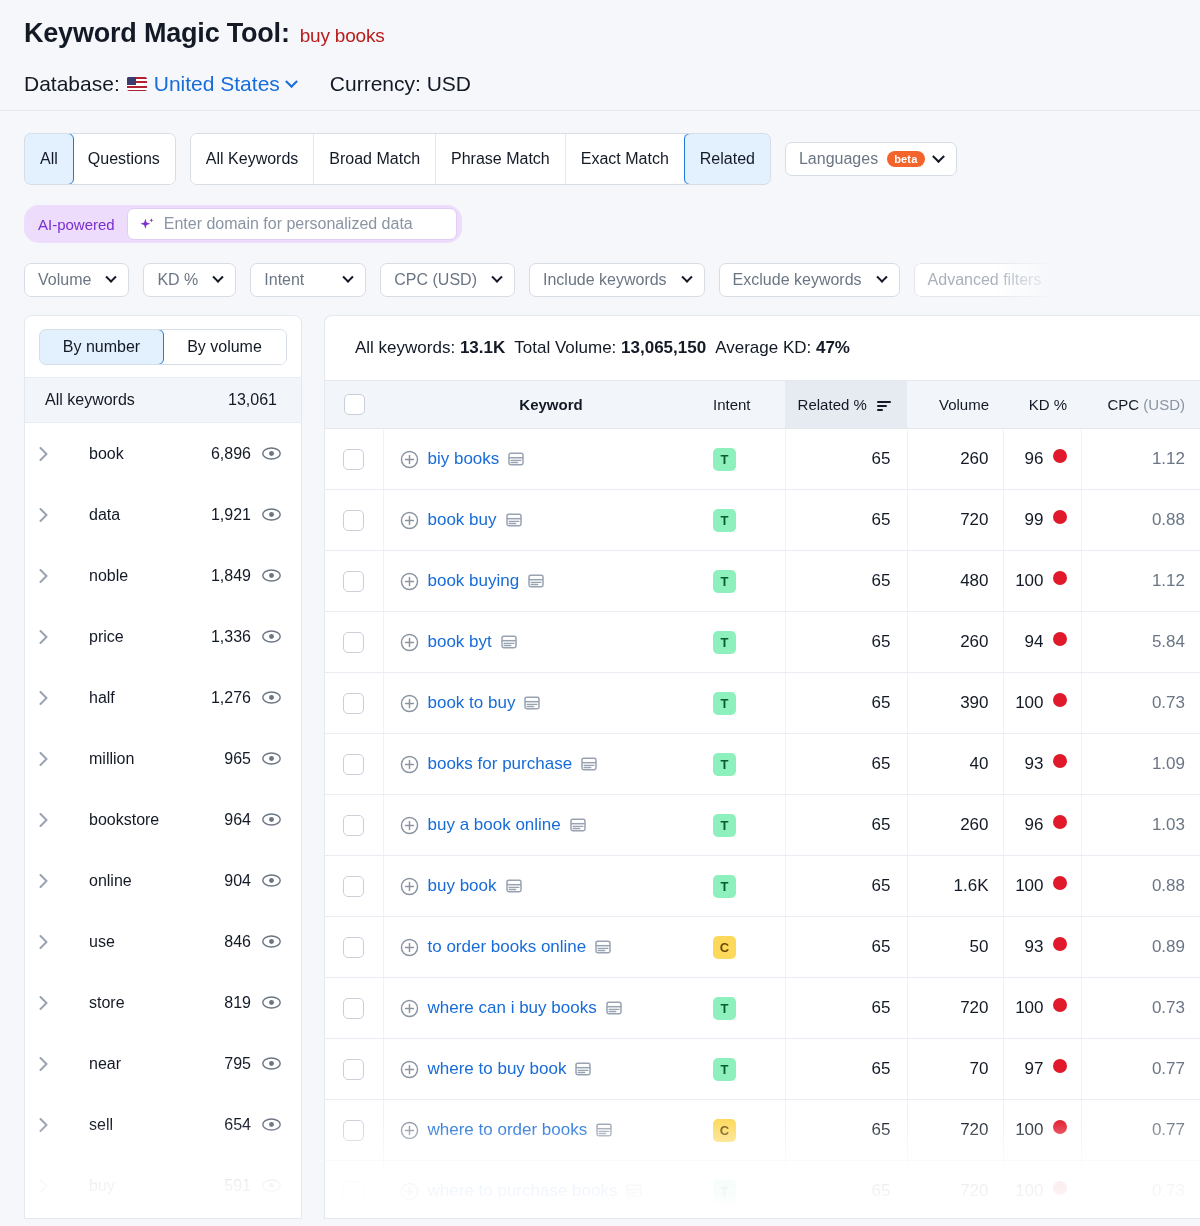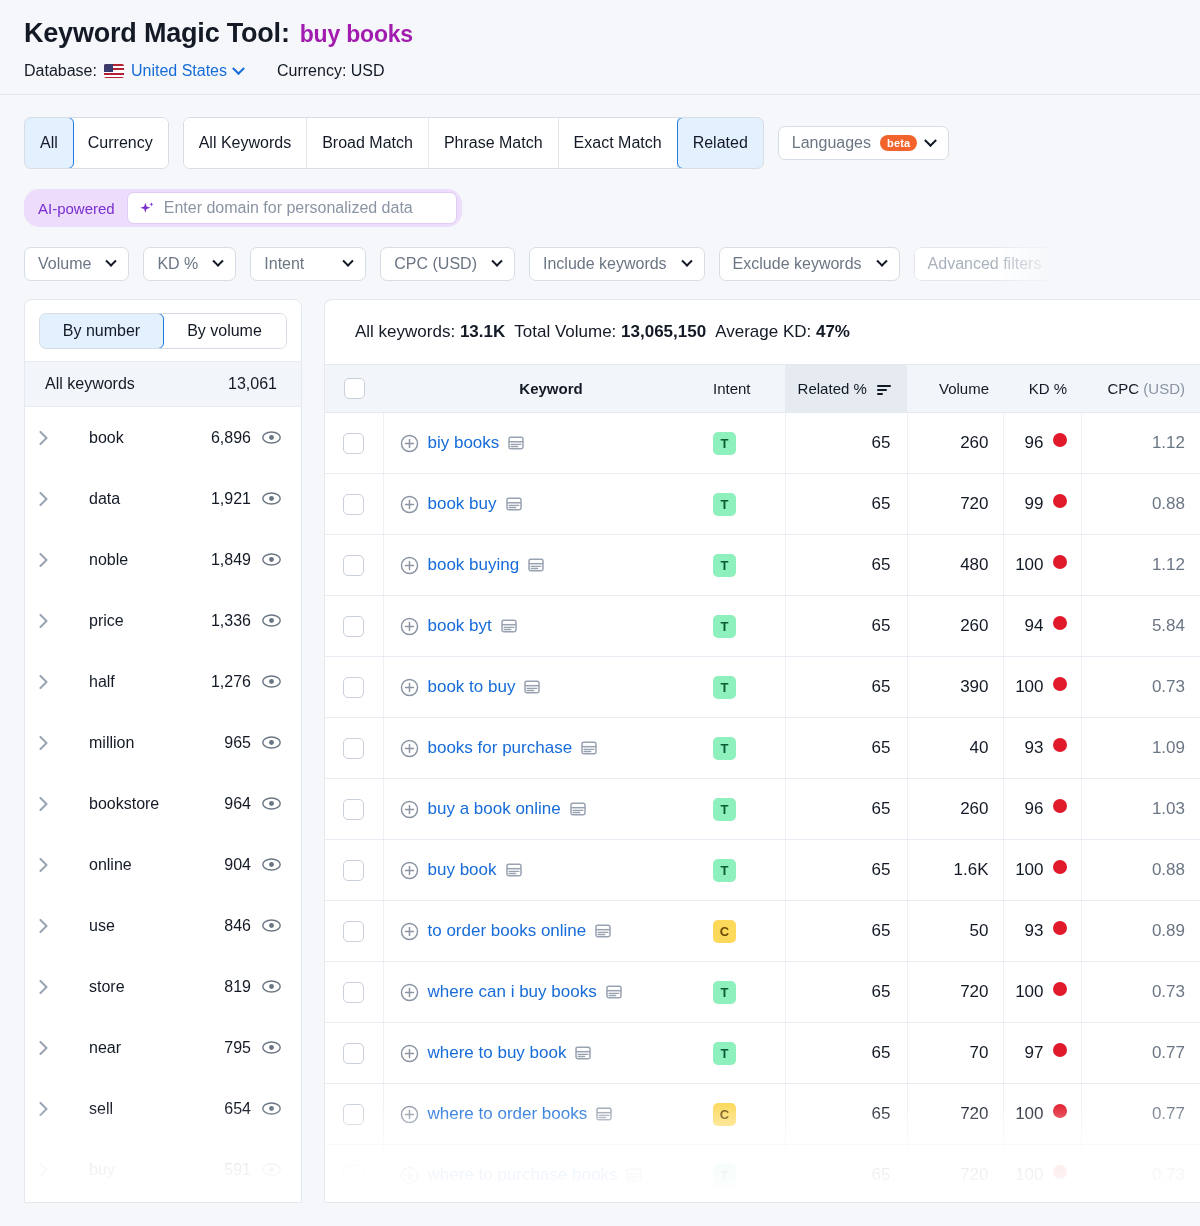--- a/index.html
+++ b/index.html
@@ -20,27 +20,27 @@
   .title-line {
     font-size: 27px;
     font-weight: bold;
     color: #131a26;
     letter-spacing: -0.2px;
     display: flex;
     align-items: baseline;
     gap: 10px;
   }
   .title-kw {
-    font-weight: bold;
-    color: #a21caf;
-    font-size: 23px;
+    font-weight: normal;
+    color: #b91c1c;
+    font-size: 19px;
   }
   .subline {
-    margin-top: 13px;
-    font-size: 16px;
+    margin-top: 23px;
+    font-size: 21px;
     color: #131a26;
     display: flex;
     align-items: center;
     gap: 34px;
   }
   .db-group { display: flex; align-items: center; gap: 7px; }
   .flag {
     width: 20px; height: 14px;
     display: inline-block;
     position: relative;
@@ -392,21 +392,21 @@
     </span>
     <span>Currency: USD</span>
   </div>
 </div>
 
 <div class="controls">
 
   <div class="tabrow">
     <div class="seg">
       <div class="tab active">All</div>
-      <div class="tab">Currency</div>
+      <div class="tab">Questions</div>
     </div>
     <div class="seg">
       <div class="tab">All Keywords</div>
       <div class="tab">Broad Match</div>
       <div class="tab">Phrase Match</div>
       <div class="tab">Exact Match</div>
       <div class="tab active">Related</div>
     </div>
     <div class="langbtn">
       <span>Languages</span>

